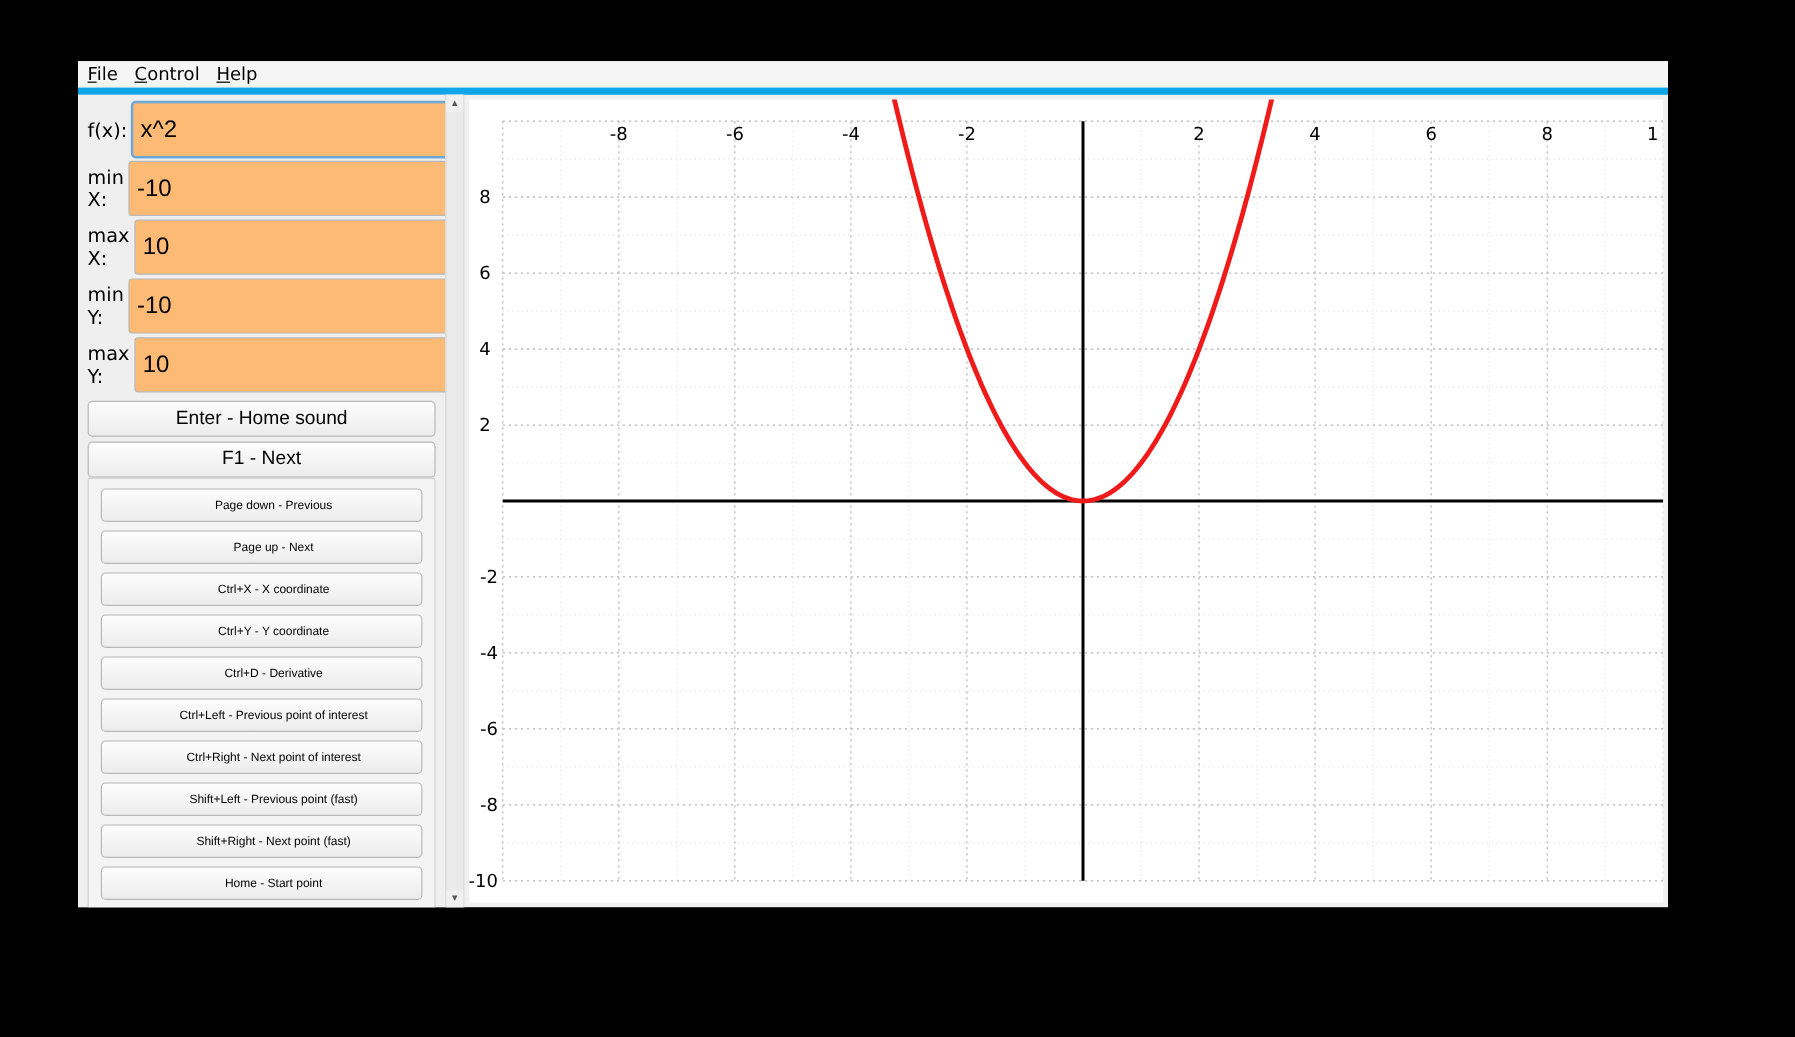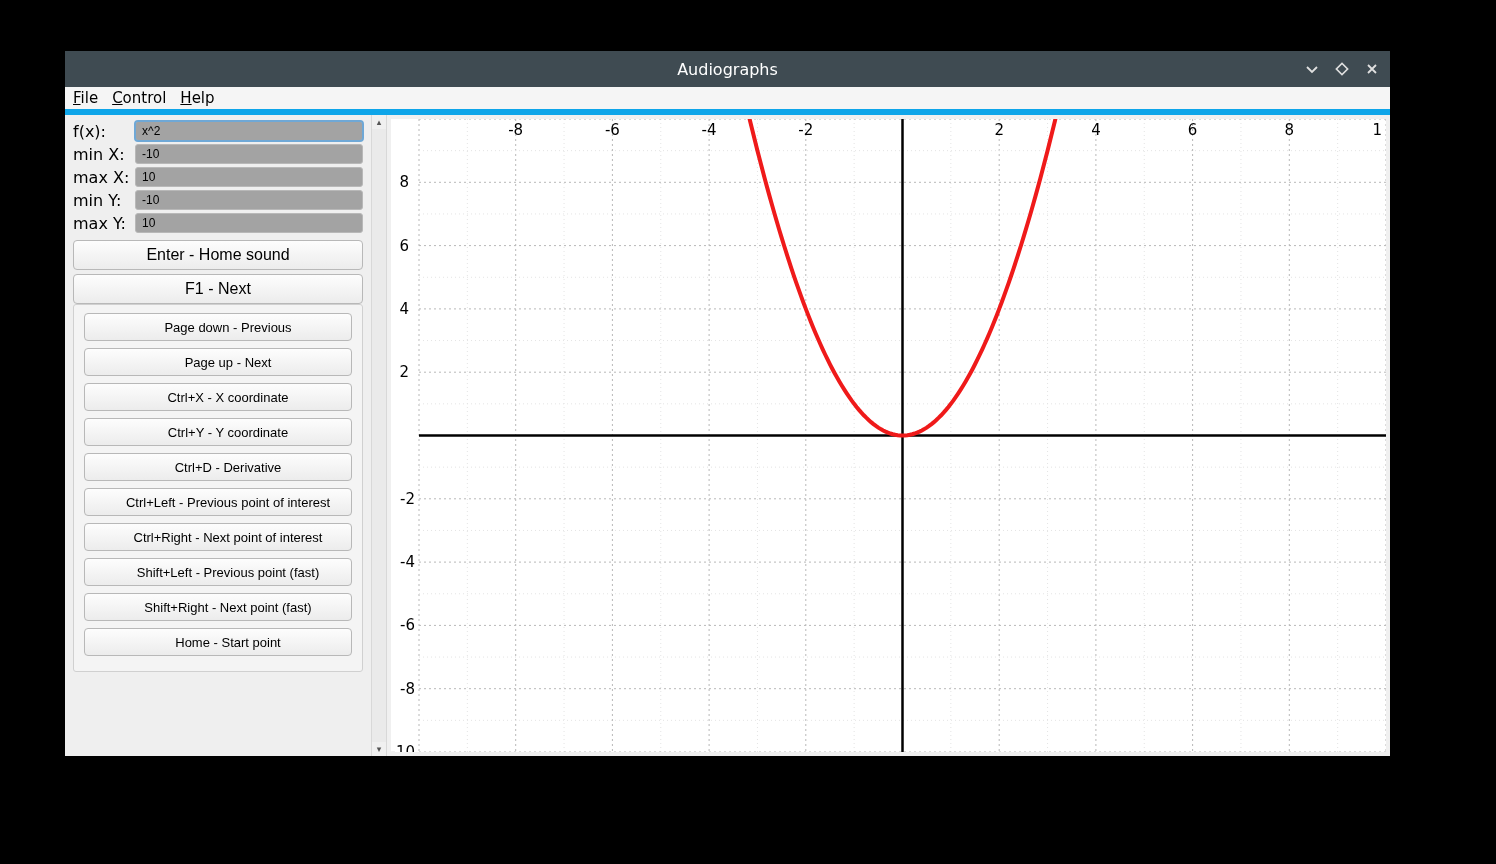--- a/index.html
+++ b/index.html
@@ -101,26 +101,26 @@
     margin-bottom: 3px;
     gap: 4px;
   }
   .field-row label {
     width: 58px;
     font-size: 16px;
     text-align: left;
   }
   .field-row input {
     flex: 1;
-    height: 20px;
-    font-size: 12px;
+    height: 46px;
+    font-size: 20px;
     padding: 2px 6px;
     border: 1px solid #b8b8b8;
     border-radius: 3px;
-    background: #a3a3a3;
+    background: #fdba74;
   }
   .field-row.focused input {
     outline: 2px solid #6fa8d6;
     outline-offset: -1px;
   }
   .big-btn {
     width: 100%;
     height: 30px;
     margin-top: 4px;
     border: 1px solid #b8b8b8;
@@ -140,61 +140,41 @@
     padding: 8px 10px;
     background: #f4f4f4;
   }
   .small-btn {
     width: 100%;
     height: 28px;
     margin-bottom: 7px;
     border: 1px solid #b8b8b8;
     border-radius: 4px;
     background: linear-gradient(#fdfdfd,#ececec);
-    font-size: 13px;
+    font-size: 10px;
     cursor: pointer;
     padding-left: 20px;
   }
   .plot {
     flex: 1;
     position: relative;
     background: #fff;
     margin: 4px;
   }
   .plot svg { width: 100%; height: 100%; display:block; }
   .grid-major { stroke: #b8b8b8; stroke-width: 1; stroke-dasharray: 2 3; }
   .grid-minor { stroke: #e4e4e4; stroke-width: 1; stroke-dasharray: 1 3; }
   .axis { stroke: #000; stroke-width: 2.5; }
   .ticklabel { font-size: 15px; fill: #000; font-family: inherit; }
   .curve { stroke: #ef1a1a; stroke-width: 4; fill: none; }
 </style>
 </head>
 <body>
 
 <div class="window">
-  <div class="titlebar">
-    <span class="title">Audiographs</span>
-    <div class="win-actions">
-      <span>
-        <svg width="14" height="14" viewBox="0 0 14 14">
-            <path d="M2 5 L7 10 L12 5" stroke="#e0e0e0" stroke-width="1.8" fill="none"></path>
-          </svg>
-      </span>
-      <span>
-        <svg width="14" height="14" viewBox="0 0 14 14">
-            <rect x="3" y="3" width="8" height="8" transform="rotate(45 7 7)" stroke="#e0e0e0" stroke-width="1.6" fill="none"></rect>
-          </svg>
-      </span>
-      <span>
-        <svg width="14" height="14" viewBox="0 0 14 14">
-            <path d="M3 3 L11 11 M11 3 L3 11" stroke="#e0e0e0" stroke-width="1.8"></path>
-          </svg>
-      </span>
-    </div>
-  </div>
 
   <div class="menubar">
     <span><u>F</u>ile</span>
     <span><u>C</u>ontrol</span>
     <span><u>H</u>elp</span>
   </div>
 
   <div class="body">
     <div class="sidebar-wrap">
       <div class="sidebar">

